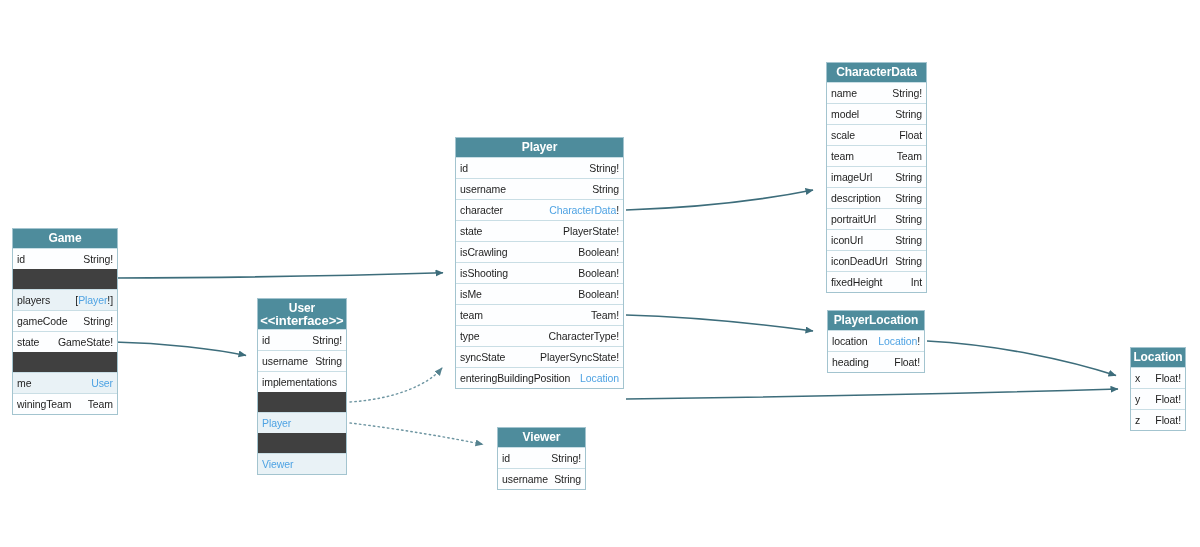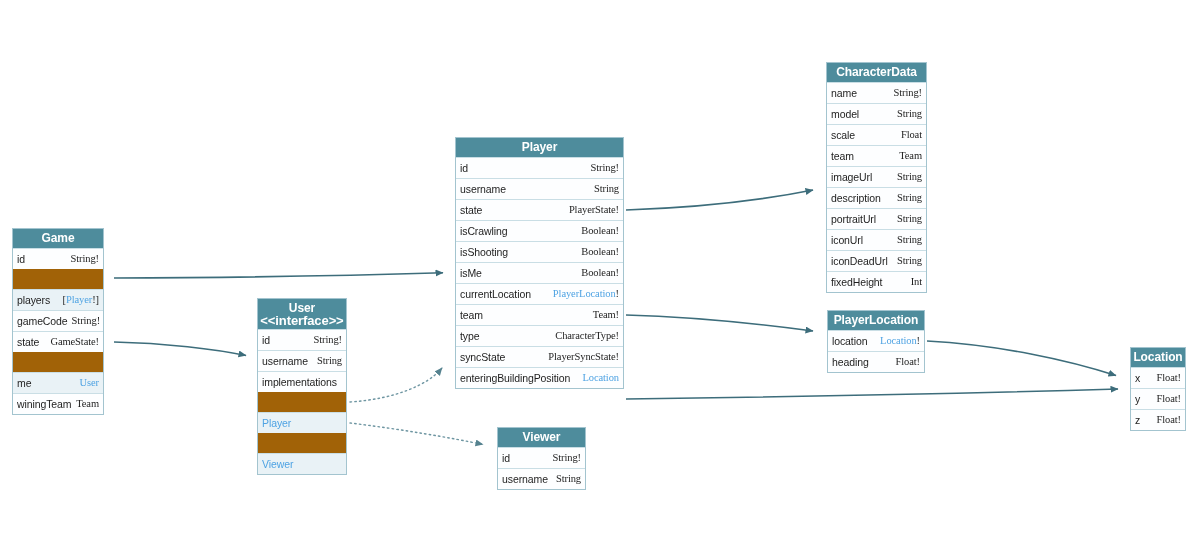--- a/index.html
+++ b/index.html
@@ -2,35 +2,35 @@
 <html style="--header_bg: #4e8c9c; --header_text: #ffffff; --link: #4fa3e3; --text: #1d1d1d; --arrow: #3d6d7b; --arrow_dotted: #6d95a1; --table_border: #a3c4cf; --row_border: #c9dee5; --tint: #e9f2f6;"><head>
 <meta charset="utf-8">
 <style>
   html,body{margin:0;padding:0;background:#fff;}
   .canvas{position:relative;width:1200px;height:547px;background:#ffffff;overflow:hidden;
           font-family:"Liberation Sans",sans-serif;}
   #edges{position:absolute;left:0;top:0;pointer-events:none;}
   .edge{fill:none;stroke:var(--arrow,#3d6d7b);stroke-width:1.6;}
   .edge.dotted{stroke:var(--arrow_dotted,#6d95a1);stroke-width:1.4;stroke-dasharray:1.5 3.2;stroke-linecap:round;}
 
-  .tbl{position:absolute;box-sizing:border-box;background:#a16207;border:1px solid var(--table_border,#a3c4cf);
+  .tbl{position:absolute;box-sizing:border-box;background:#404040;border:1px solid var(--table_border,#a3c4cf);
        font-size:10.5px;letter-spacing:-0.1px;color:var(--text,#1d1d1d);}
   .thead{background:var(--header_bg,#4e8c9c);color:var(--header_text,#ffffff);text-align:center;
          padding:3px 2px;cursor:default;}
   .ttl{font-weight:bold;font-size:12px;line-height:13px;}
   .sub{font-weight:bold;font-size:13px;line-height:11px;}
   .trow{display:flex;justify-content:space-between;align-items:center;background:#fdfeff;
         border-top:1px solid var(--row_border,#c9dee5);padding:0 4px;height:20px;line-height:20px;
         white-space:nowrap;overflow:hidden;}
   .trow.tint{background:var(--tint,#e9f2f6);margin-top:20px;}
   .fname{}
-  .ftype{margin-left:4px;font-family:Liberation Serif, serif;}
+  .ftype{margin-left:4px;}
   .link{color:var(--link,#4fa3e3);}
 
-  #t-game{left:12px;top:228px;width:92px;}
+  #t-game{left:12px;top:228px;width:106px;}
   #t-user{left:257px;top:298px;width:90px;}
   #t-player{left:455px;top:137px;width:169px;}
   #t-viewer{left:497px;top:427px;width:89px;}
   #t-characterdata{left:826px;top:62px;width:101px;}
   #t-playerlocation{left:827px;top:310px;width:98px;}
   #t-location{left:1130px;top:347px;width:56px;}
 </style>
 </head>
 <body>
 
@@ -113,40 +113,40 @@
       </div>
       <div class="trow">
         <span class="fname">id</span>
         <span class="ftype"><span class="">String!</span></span>
       </div>
       <div class="trow">
         <span class="fname">username</span>
         <span class="ftype"><span class="">String</span></span>
       </div>
       <div class="trow">
+        <span class="fname">character</span>
+        <span class="ftype"><span class="link">CharacterData</span><span class="">!</span></span>
+      </div>
+      <div class="trow">
         <span class="fname">state</span>
         <span class="ftype"><span class="">PlayerState!</span></span>
       </div>
       <div class="trow">
         <span class="fname">isCrawling</span>
         <span class="ftype"><span class="">Boolean!</span></span>
       </div>
       <div class="trow">
         <span class="fname">isShooting</span>
         <span class="ftype"><span class="">Boolean!</span></span>
       </div>
       <div class="trow">
         <span class="fname">isMe</span>
         <span class="ftype"><span class="">Boolean!</span></span>
       </div>
       <div class="trow">
-        <span class="fname">currentLocation</span>
-        <span class="ftype"><span class="link">PlayerLocation</span><span class="">!</span></span>
-      </div>
-      <div class="trow">
         <span class="fname">team</span>
         <span class="ftype"><span class="">Team!</span></span>
       </div>
       <div class="trow">
         <span class="fname">type</span>
         <span class="ftype"><span class="">CharacterType!</span></span>
       </div>
       <div class="trow">
         <span class="fname">syncState</span>
         <span class="ftype"><span class="">PlayerSyncState!</span></span>

